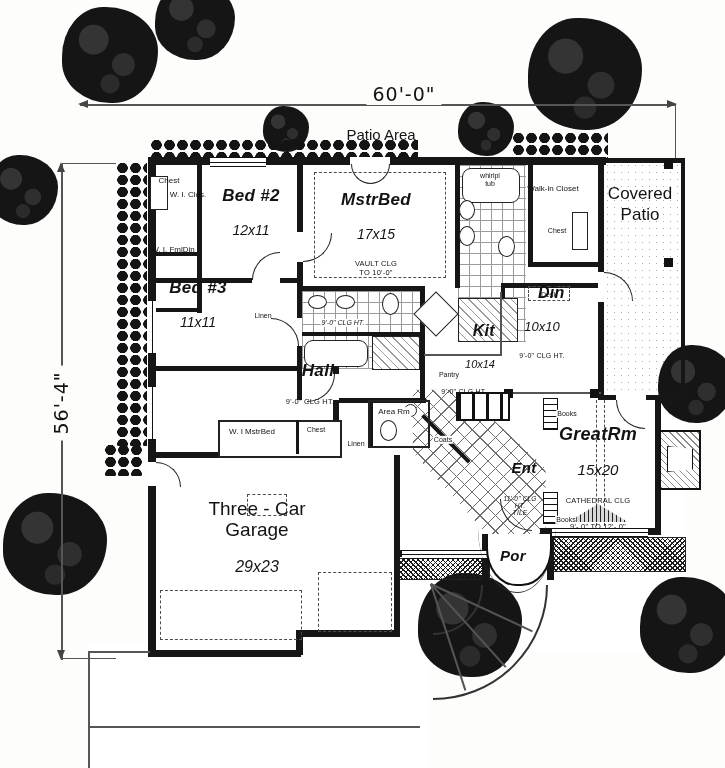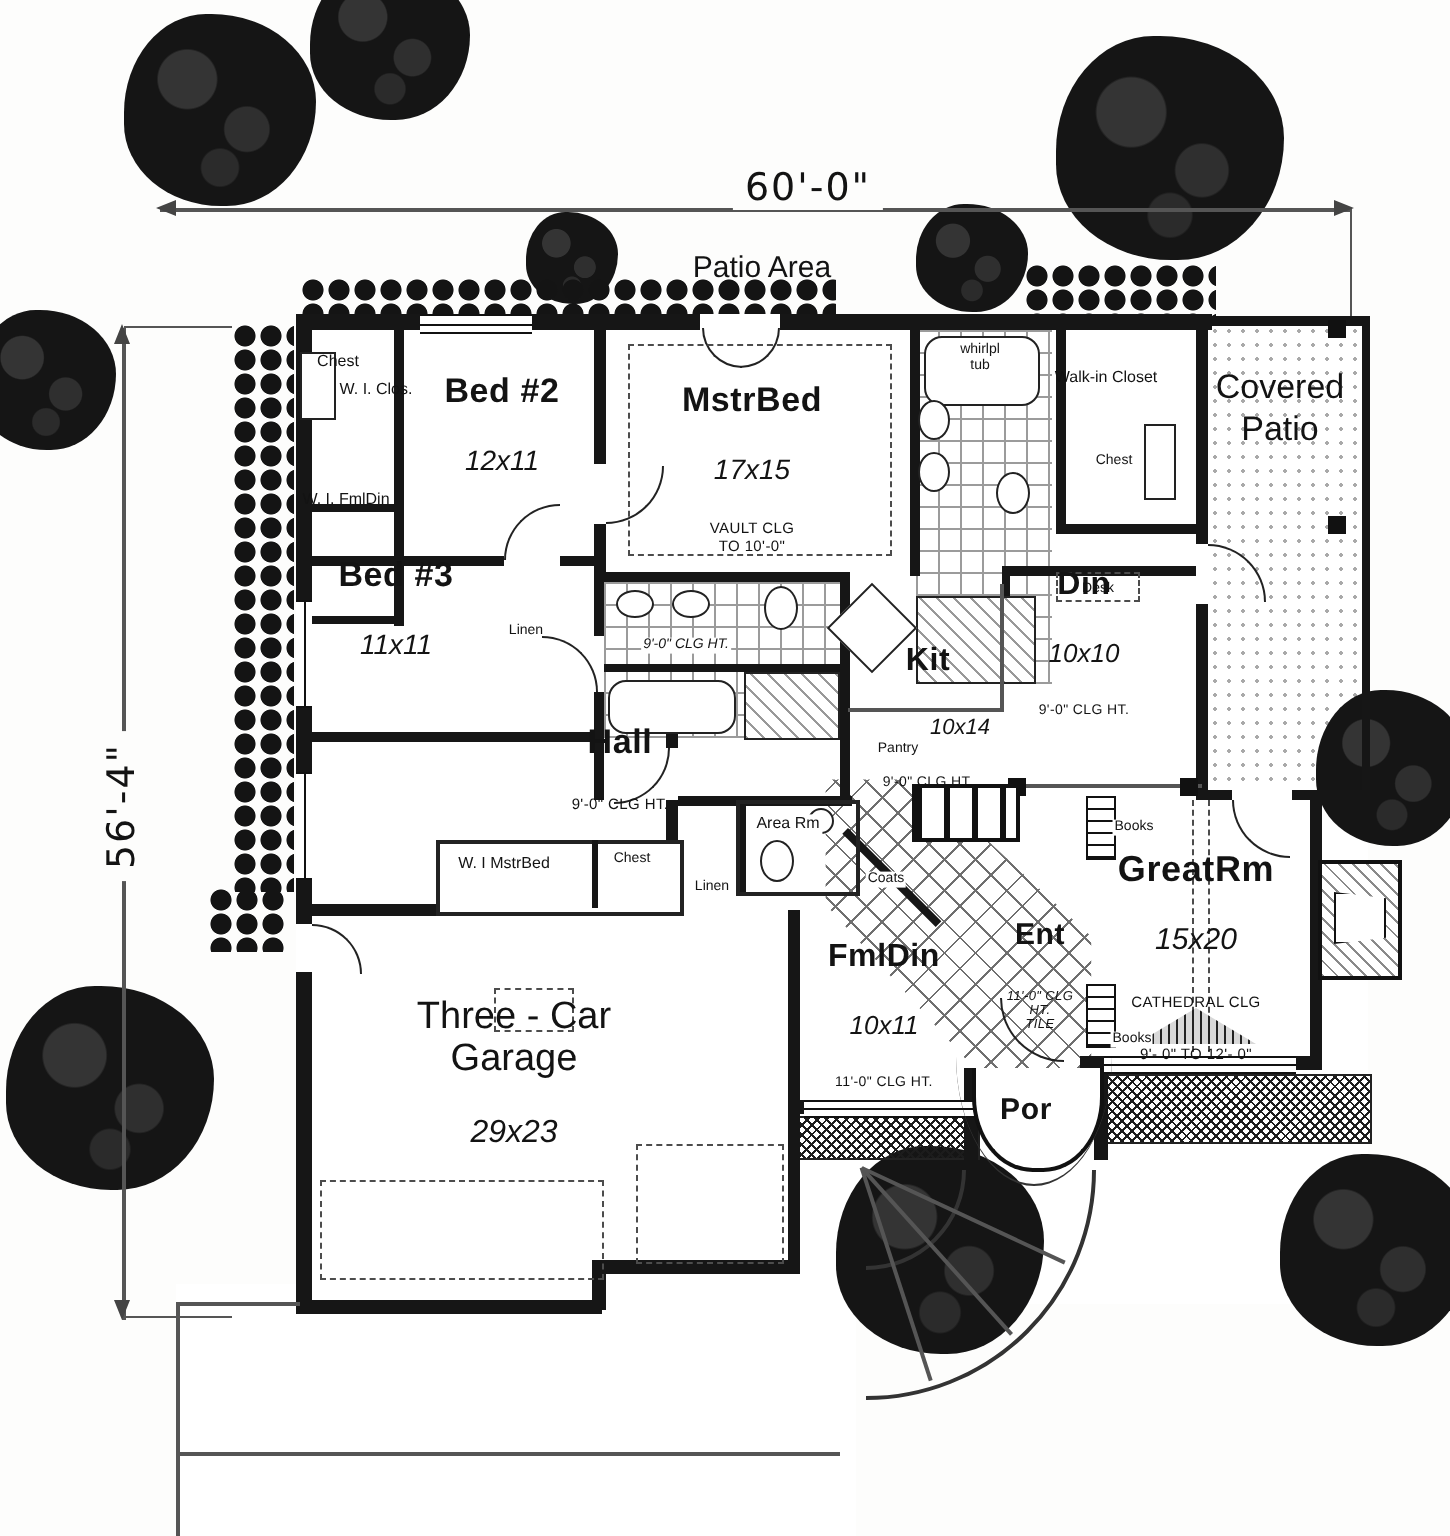--- a/index.html
+++ b/index.html
@@ -31,21 +31,21 @@
   .fx{position:absolute;border:1.5px solid #222;background:#fff;}
   .oval{border-radius:50%;}
   .rrect{border-radius:9px;}
   .arc{position:absolute;border:1.5px solid #222;background:transparent;}
   .a-tl{border-right:none!important;border-bottom:none!important;border-radius:100% 0 0 0;}
   .a-tr{border-left:none!important;border-bottom:none!important;border-radius:0 100% 0 0;}
   .a-bl{border-right:none!important;border-top:none!important;border-radius:0 0 0 100%;}
   .a-br{border-left:none!important;border-top:none!important;border-radius:0 0 100% 0;}
   .a-b{border:none;border-bottom:1.5px solid #333;border-radius:0 0 50% 50%/0 0 100% 100%;}
   .rlabel{position:absolute;transform:translate(-50%,-50%);text-align:center;line-height:1.12;white-space:pre-line;}
-  .rname{font-weight:bold;font-size:17px;letter-spacing:.3px;}
+  .rname{font-style:italic;font-weight:bold;font-size:17px;letter-spacing:.3px;text-align:right;}
   .rsize{font-style:italic;font-size:14px;}
   .rnote{font-size:7.5px;letter-spacing:.2px;}
   .plainname{font-size:19px;}
   .sl{position:absolute;transform:translate(-50%,-50%);font-size:8px;white-space:pre-line;text-align:center;line-height:1.2;}
   .sl7{font-size:7px;}
   .plain{position:absolute;transform:translate(-50%,-50%);font-size:15px;white-space:pre-line;text-align:center;line-height:1.25;}
   .dimt{position:absolute;transform:translate(-50%,-50%);font-size:19px;font-family:"DejaVu Sans",sans-serif;
         background:#fdfdfc;padding:0 6px;letter-spacing:1px;}
   .vert{transform:translate(-50%,-50%) rotate(-90deg);}
   .ar{position:absolute;width:0;height:0;}
@@ -245,25 +245,20 @@
     <div class="rname" style="font-size:16px;">Din</div>
     <div class="rsize" style="font-size:13px;">10x10</div>
     <div class="rnote" style="font-size:7px;">9'-0" CLG HT.</div>
   </div>
   <div class="rlabel" style="left:598px;top:478px;">
     <div class="rname" style="font-size:18px;">GreatRm</div>
     <div class="rsize" style="font-size:15px;">15x20</div>
     <div class="rnote">CATHEDRAL CLG</div>
     <div class="rnote">9'- 0" TO 12'- 0"</div>
   </div>
-  <div class="rlabel" style="left:442px;top:508px;">
-    <div class="rname" style="font-size:16px;">FmlDin</div>
-    <div class="rsize" style="font-size:13px;">10x11</div>
-    <div class="rnote" style="font-size:7px;">11'-0" CLG HT.</div>
-  </div>
   <div class="rlabel" style="left:520px;top:488px;">
     <div class="rname" style="font-size:15px;">Ent</div>
     <div class="rnote" style="font-size:6.5px;font-style:italic;">11'-0" CLG
 HT.
 TILE</div>
   </div>
   <div class="rlabel" style="left:257px;top:537px;">
     <div class="plainname">Three - Car
 Garage</div>
     <div class="rsize" style="font-size:16px;">29x23</div>

